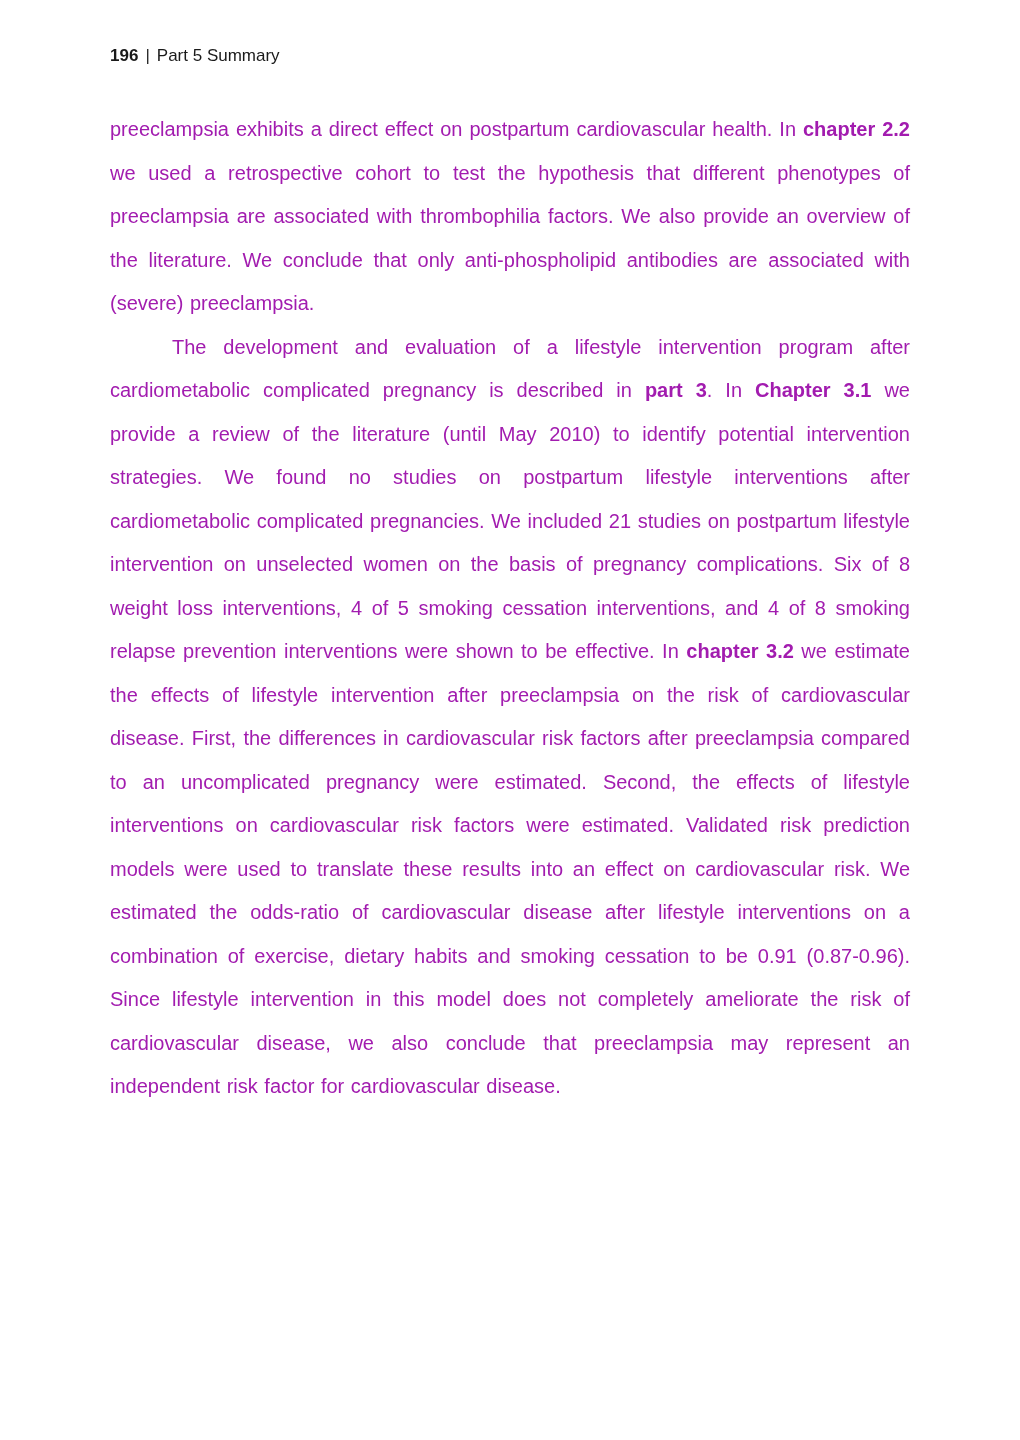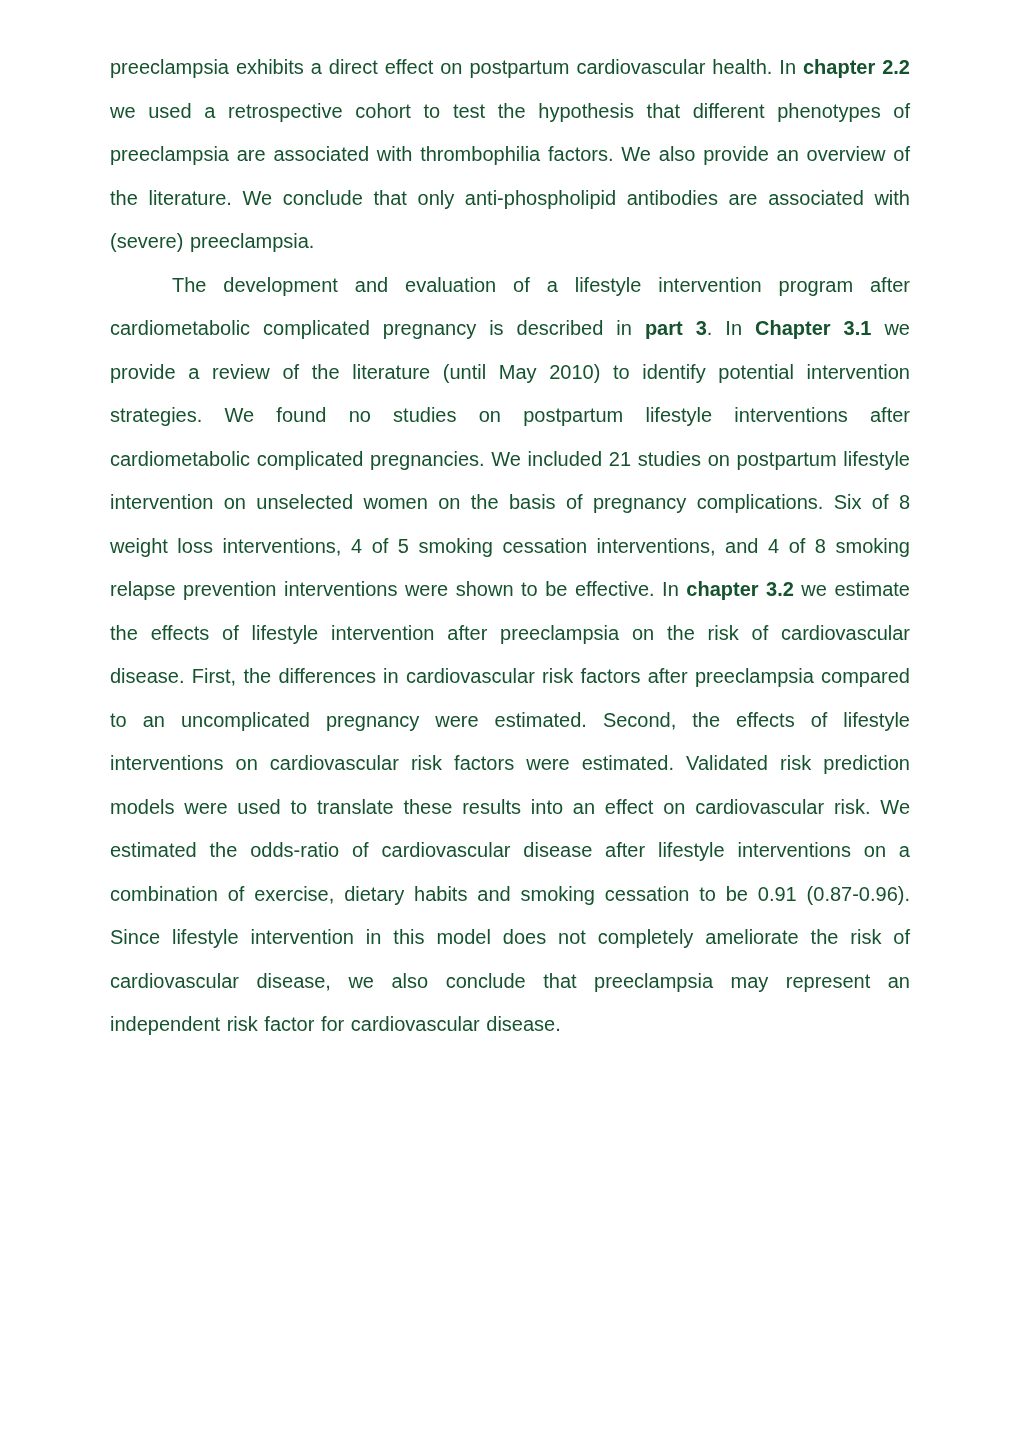--- a/index.html
+++ b/index.html
@@ -32,35 +32,38 @@
   }
   .header .sep {
     margin: 0 7px;
     font-weight: 400;
     color: #2a2a2a;
   }
   .body-text p {
     font-size: 20px;
     line-height: 43.5px;
     text-align: justify;
-    color: #14532d;
+    color: #a21caf;
     margin: 0;
     word-spacing: 1px;
   }
   .body-text p.indent {
     text-indent: 62px;
   }
   .bold {
     font-weight: 700;
   }
 </style>
 </head>
 <body>
 
 <div class="page">
 
+  <div class="header">
+    <span class="page-num">196</span><span class="sep">|</span><span>Part 5 Summary</span>
+  </div>
 
   <div class="body-text">
     <p><span>preeclampsia exhibits a direct effect on postpartum cardiovascular health. In </span><span class="bold">chapter 2.2</span><span> we used a retrospective cohort to test the hypothesis that different phenotypes of preeclampsia are associated with thrombophilia factors. We also provide an overview of the literature. We conclude that only anti-phospholipid antibodies are associated with (severe) preeclampsia.</span></p>
     <p class="indent"><span>The development and evaluation of a lifestyle intervention program after cardiometabolic complicated pregnancy is described in </span><span class="bold">part 3</span><span>. In </span><span class="bold">Chapter 3.1</span><span> we provide a review of the literature (until May 2010) to identify potential intervention strategies. We found no studies on postpartum lifestyle interventions after cardiometabolic complicated pregnancies. We included 21 studies on postpartum lifestyle intervention on unselected women on the basis of pregnancy complications. Six of 8 weight loss interventions, 4 of 5 smoking cessation interventions, and 4 of 8 smoking relapse prevention interventions were shown to be effective. In </span><span class="bold">chapter 3.2</span><span> we estimate the effects of lifestyle intervention after preeclampsia on the risk of cardiovascular disease. First, the differences in cardiovascular risk factors after preeclampsia compared to an uncomplicated pregnancy were estimated. Second, the effects of lifestyle interventions on cardiovascular risk factors were estimated. Validated risk prediction models were used to translate these results into an effect on cardiovascular risk. We estimated the odds-ratio of cardiovascular disease after lifestyle interventions on a combination of exercise, dietary habits and smoking cessation to be 0.91 (0.87-0.96). Since lifestyle intervention in this model does not completely ameliorate the risk of cardiovascular disease, we also conclude that preeclampsia may represent an independent risk factor for cardiovascular disease.</span></p>
   </div>
 
 </div>
 
 </body></html>

